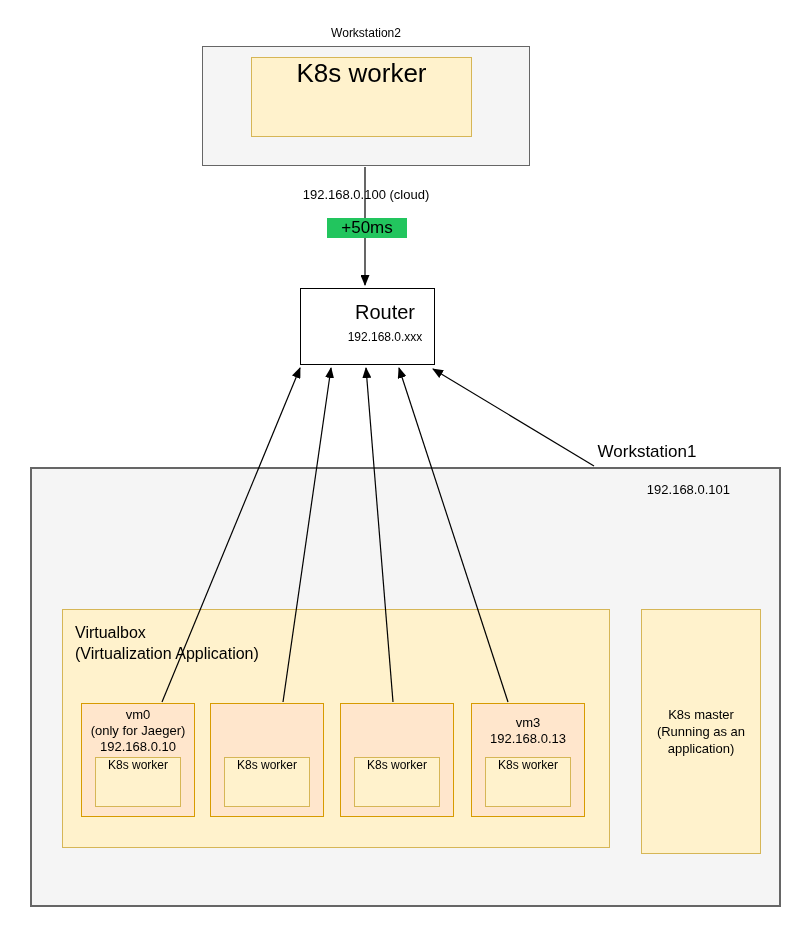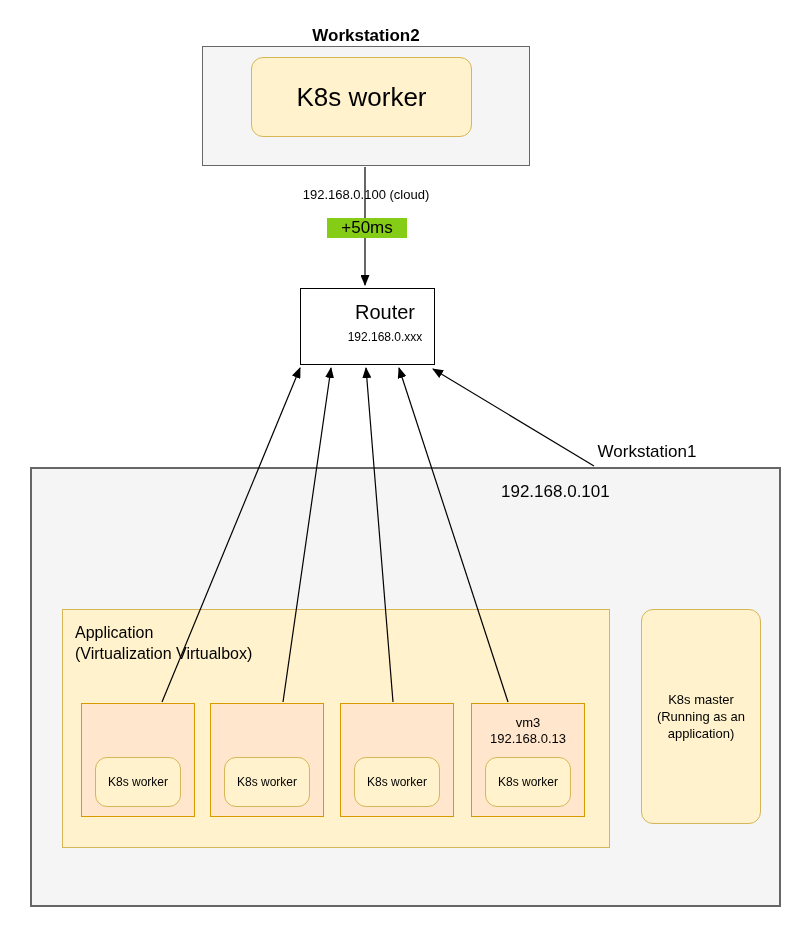--- a/index.html
+++ b/index.html
@@ -16,50 +16,50 @@
     height: 938px;
     background: #ffffff;
     overflow: hidden;
   }
   .abs { position: absolute; }
   .box { position: absolute; }
   .gray   { background: var(--container-fill, #f5f5f5); border: 1px solid var(--container-stroke, #666666); }
   .gray2  { background: var(--container-fill, #f5f5f5); border: 2px solid var(--container-stroke, #666666); }
   .yellow { background: var(--yellow-fill, #fff2cc); border: 1px solid var(--yellow-stroke, #d6b656); }
   .orange { background: var(--orange-fill, #ffe6cc); border: 1px solid var(--orange-stroke, #d79b00); }
-  .ctr { display: flex; align-items: center; justify-content: center; text-align: center; border-radius: 12px; }
+  .ctr { display: flex; justify-content: center; text-align: center; }
   .col { flex-direction: column; }
 
-  .ws2-label   { left: 202px; top: 26px; width: 328px; text-align: center; font-size: 17px; z-index: 3; font-weight: bold; }
+  .ws2-label   { left: 202px; top: 26px; width: 328px; text-align: center; font-size: 12px; z-index: 3; }
   .ws2-box     { left: 202px; top: 46px; width: 328px; height: 120px; z-index: 1; }
   .k8s-cloud   { left: 251px; top: 57px; width: 221px; height: 80px; font-size: 26px; z-index: 2; }
   .ws2-ip      { left: 202px; top: 143px; width: 328px; text-align: center; font-size: 13px; z-index: 2; margin-top: 44px; }
 
   .latency     { left: 327px; top: 218px; width: 80px; text-align: center; font-size: 17px;
-                 background: #84cc16; z-index: 6; }
+                 background: #22c55e; z-index: 6; }
 
   .router-box  { left: 300px; top: 288px; width: 135px; height: 77px;
                  background: var(--router-fill, #ffffff); border: 1px solid var(--line-color, #000000);
                  z-index: 1; padding-left: 35px; }
   .router-title{ margin-top: 12px; text-align: center; font-size: 20px; }
   .router-ip   { margin-top: 6px; text-align: center; font-size: 12px; }
 
   .ws1-label   { left: 547px; top: 442px; width: 200px; text-align: center; font-size: 17px; z-index: 3; }
   .ws1-box     { left: 30px; top: 467px; width: 751px; height: 440px; z-index: 1; }
-  .ws1-ip      { left: 501px; top: 482px; width: 200px; text-align: left; font-size: 17px; z-index: 2; }
+  .ws1-ip      { left: 530px; top: 482px; width: 200px; text-align: right; font-size: 13px; z-index: 2; }
 
   .vbox        { left: 62px; top: 609px; width: 548px; height: 239px; z-index: 1; }
   .vbox-label  { position: absolute; left: 12px; top: 12px; font-size: 16px; line-height: 21px; }
 
   .vm          { top: 703px; width: 114px; height: 114px; z-index: 2; }
   .vm-head     { height: 54px; display: flex; flex-direction: column; align-items: center;
                  justify-content: center; text-align: center; font-size: 13px; line-height: 16px; }
   .vm-worker   { left: 13px; top: 53px; width: 86px; height: 50px; font-size: 12px; z-index: 3; }
 
-  .master-box  { left: 641px; top: 609px; width: 120px; height: 215px;
+  .master-box  { left: 641px; top: 609px; width: 120px; height: 245px;
                  font-size: 13px; line-height: 17px; z-index: 2; }
 
   .connector-layer { position: absolute; left: 0; top: 0; width: 811px; height: 938px;
                      z-index: 4; pointer-events: none; }
   .connector { stroke: var(--line-color, #000000); stroke-width: 1.2px; }
   .arrow-fill { fill: var(--line-color, #000000); }
 </style>
 </head>
 <body>
 
@@ -92,26 +92,31 @@
     <div class="router-title">Router</div>
     <div class="router-ip">192.168.0.xxx</div>
   </div>
 
   <div class="abs ws1-label">Workstation1</div>
   <div class="box gray2 ws1-box"></div>
   <div class="abs ws1-ip">192.168.0.101</div>
 
   <div class="box yellow vbox">
     <div class="vbox-label">
-      <div>Application</div>
-      <div>(Virtualization Virtualbox)</div>
+      <div>Virtualbox</div>
+      <div>(Virtualization Application)</div>
     </div>
   </div>
 
   <div class="box orange vm" style="left:81px">
+    <div class="vm-head">
+      <div>vm0</div>
+      <div>(only for Jaeger)</div>
+      <div>192.168.0.10</div>
+    </div>
     <div class="box yellow ctr vm-worker">
       <span>K8s worker</span>
     </div>
   </div>
 
   <div class="box orange vm" style="left:210px">
     <div class="box yellow ctr vm-worker">
       <span>K8s worker</span>
     </div>
   </div>

